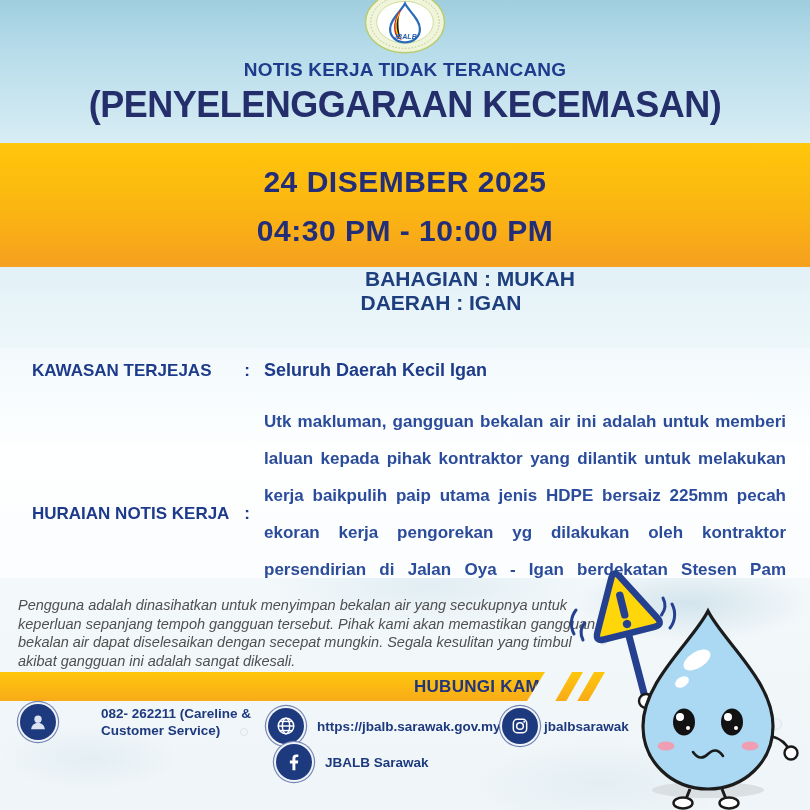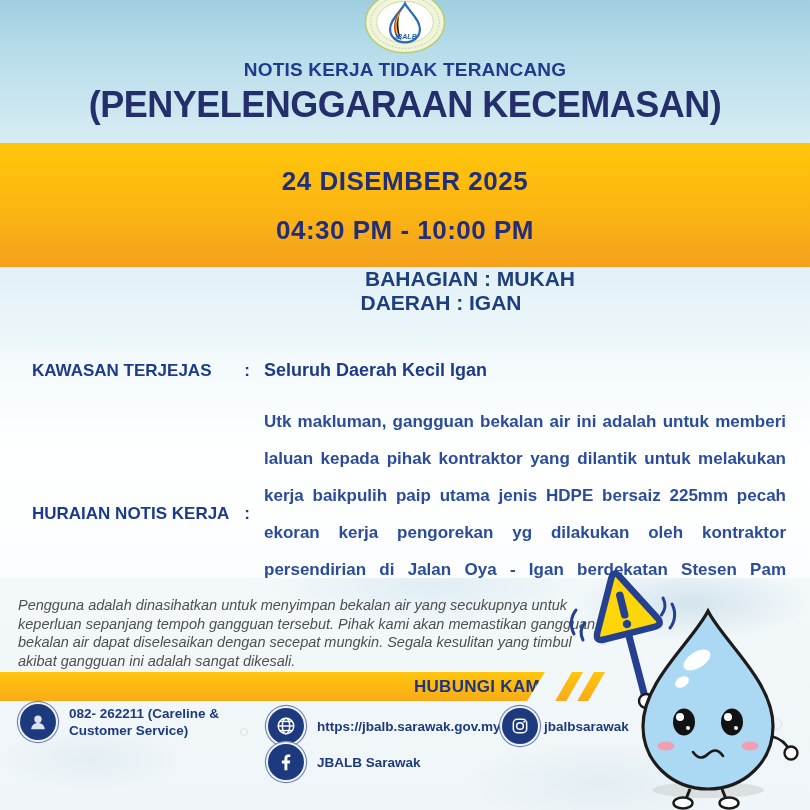--- a/index.html
+++ b/index.html
@@ -13,21 +13,21 @@
   .logo { position:absolute; left:50%; top:-10px; transform:translateX(-50%); width:82px; height:66px; }
   .subtitle { position:absolute; left:0; top:59px; width:100%; text-align:center;
     font-size:19px; font-weight:bold; color:#1E3B8C; letter-spacing:.2px; }
   .main-title { position:absolute; left:0; top:84px; width:100%; text-align:center;
     font-size:36px; font-weight:bold; color:#232E6B; letter-spacing:-.5px; }
 
   
   .date-banner { position:absolute; left:0; top:143px; width:810px; height:124px;
     background:linear-gradient(180deg,#FFC60A 0%, #FBB512 55%, #F5A01F 100%);
     text-align:center; padding-top:14px; }
-  .date-banner div { font-size:26px; font-weight:bold; color:#232E78; line-height:49px; letter-spacing:.5px; }
+  .date-banner div { font-size:30px; font-weight:bold; color:#232E78; line-height:49px; letter-spacing:.5px; }
 
   
   .region-row { position:absolute; left:0; top:267px; width:810px; height:81px;
     background:linear-gradient(180deg,#E2F1F7 0%, #EDF7FA 100%);
     display:flex; align-items:center; font-size:21px; font-weight:bold; color:#1E3F7E;flex-direction:column; }
   .region-bahagian { margin-left:130px; }
   .region-daerah { margin-left:72px; }
 
   
   .details { position:absolute; left:0; top:348px; width:810px; height:230px;
@@ -68,24 +68,24 @@
   .stripe.s1 { left:572px; }
   .stripe.s2 { left:594px; }
 
   .contact-item { position:absolute; display:flex; align-items:center; gap:13px;
     font-size:13.5px; font-weight:bold; color:#1E3A7E; }
   .contact-item .c-icon { flex:0 0 auto; width:36px; height:36px; border-radius:50%;
     background:#1E3A7E; display:flex; align-items:center; justify-content:center;
     box-shadow:0 0 0 2px rgba(255,255,255,.9), 0 0 0 3.2px #7285B4; }
   .contact-item .c-label { line-height:17px; }
   .ci-phone { left:20px;  top:126px; width:300px; }
-  .ci-phone .c-label { width:212px; }
+  .ci-phone .c-label { width:212px;margin-left:32px; }
   .ci-web   { left:268px; top:130px; }
   .ci-insta { left:502px; top:130px;gap:6px; }
-  .ci-fb    { left:268px; top:166px; }
+  .ci-fb    { left:276px; top:166px; }
 
   .mascot { position:absolute; left:556px; top:552px; width:254px; height:258px; z-index:5; }
 </style>
 </head>
 <body>
 
 <div class="poster">
 
   <div class="header">
     <svg class="logo" viewBox="0 0 110 86">

